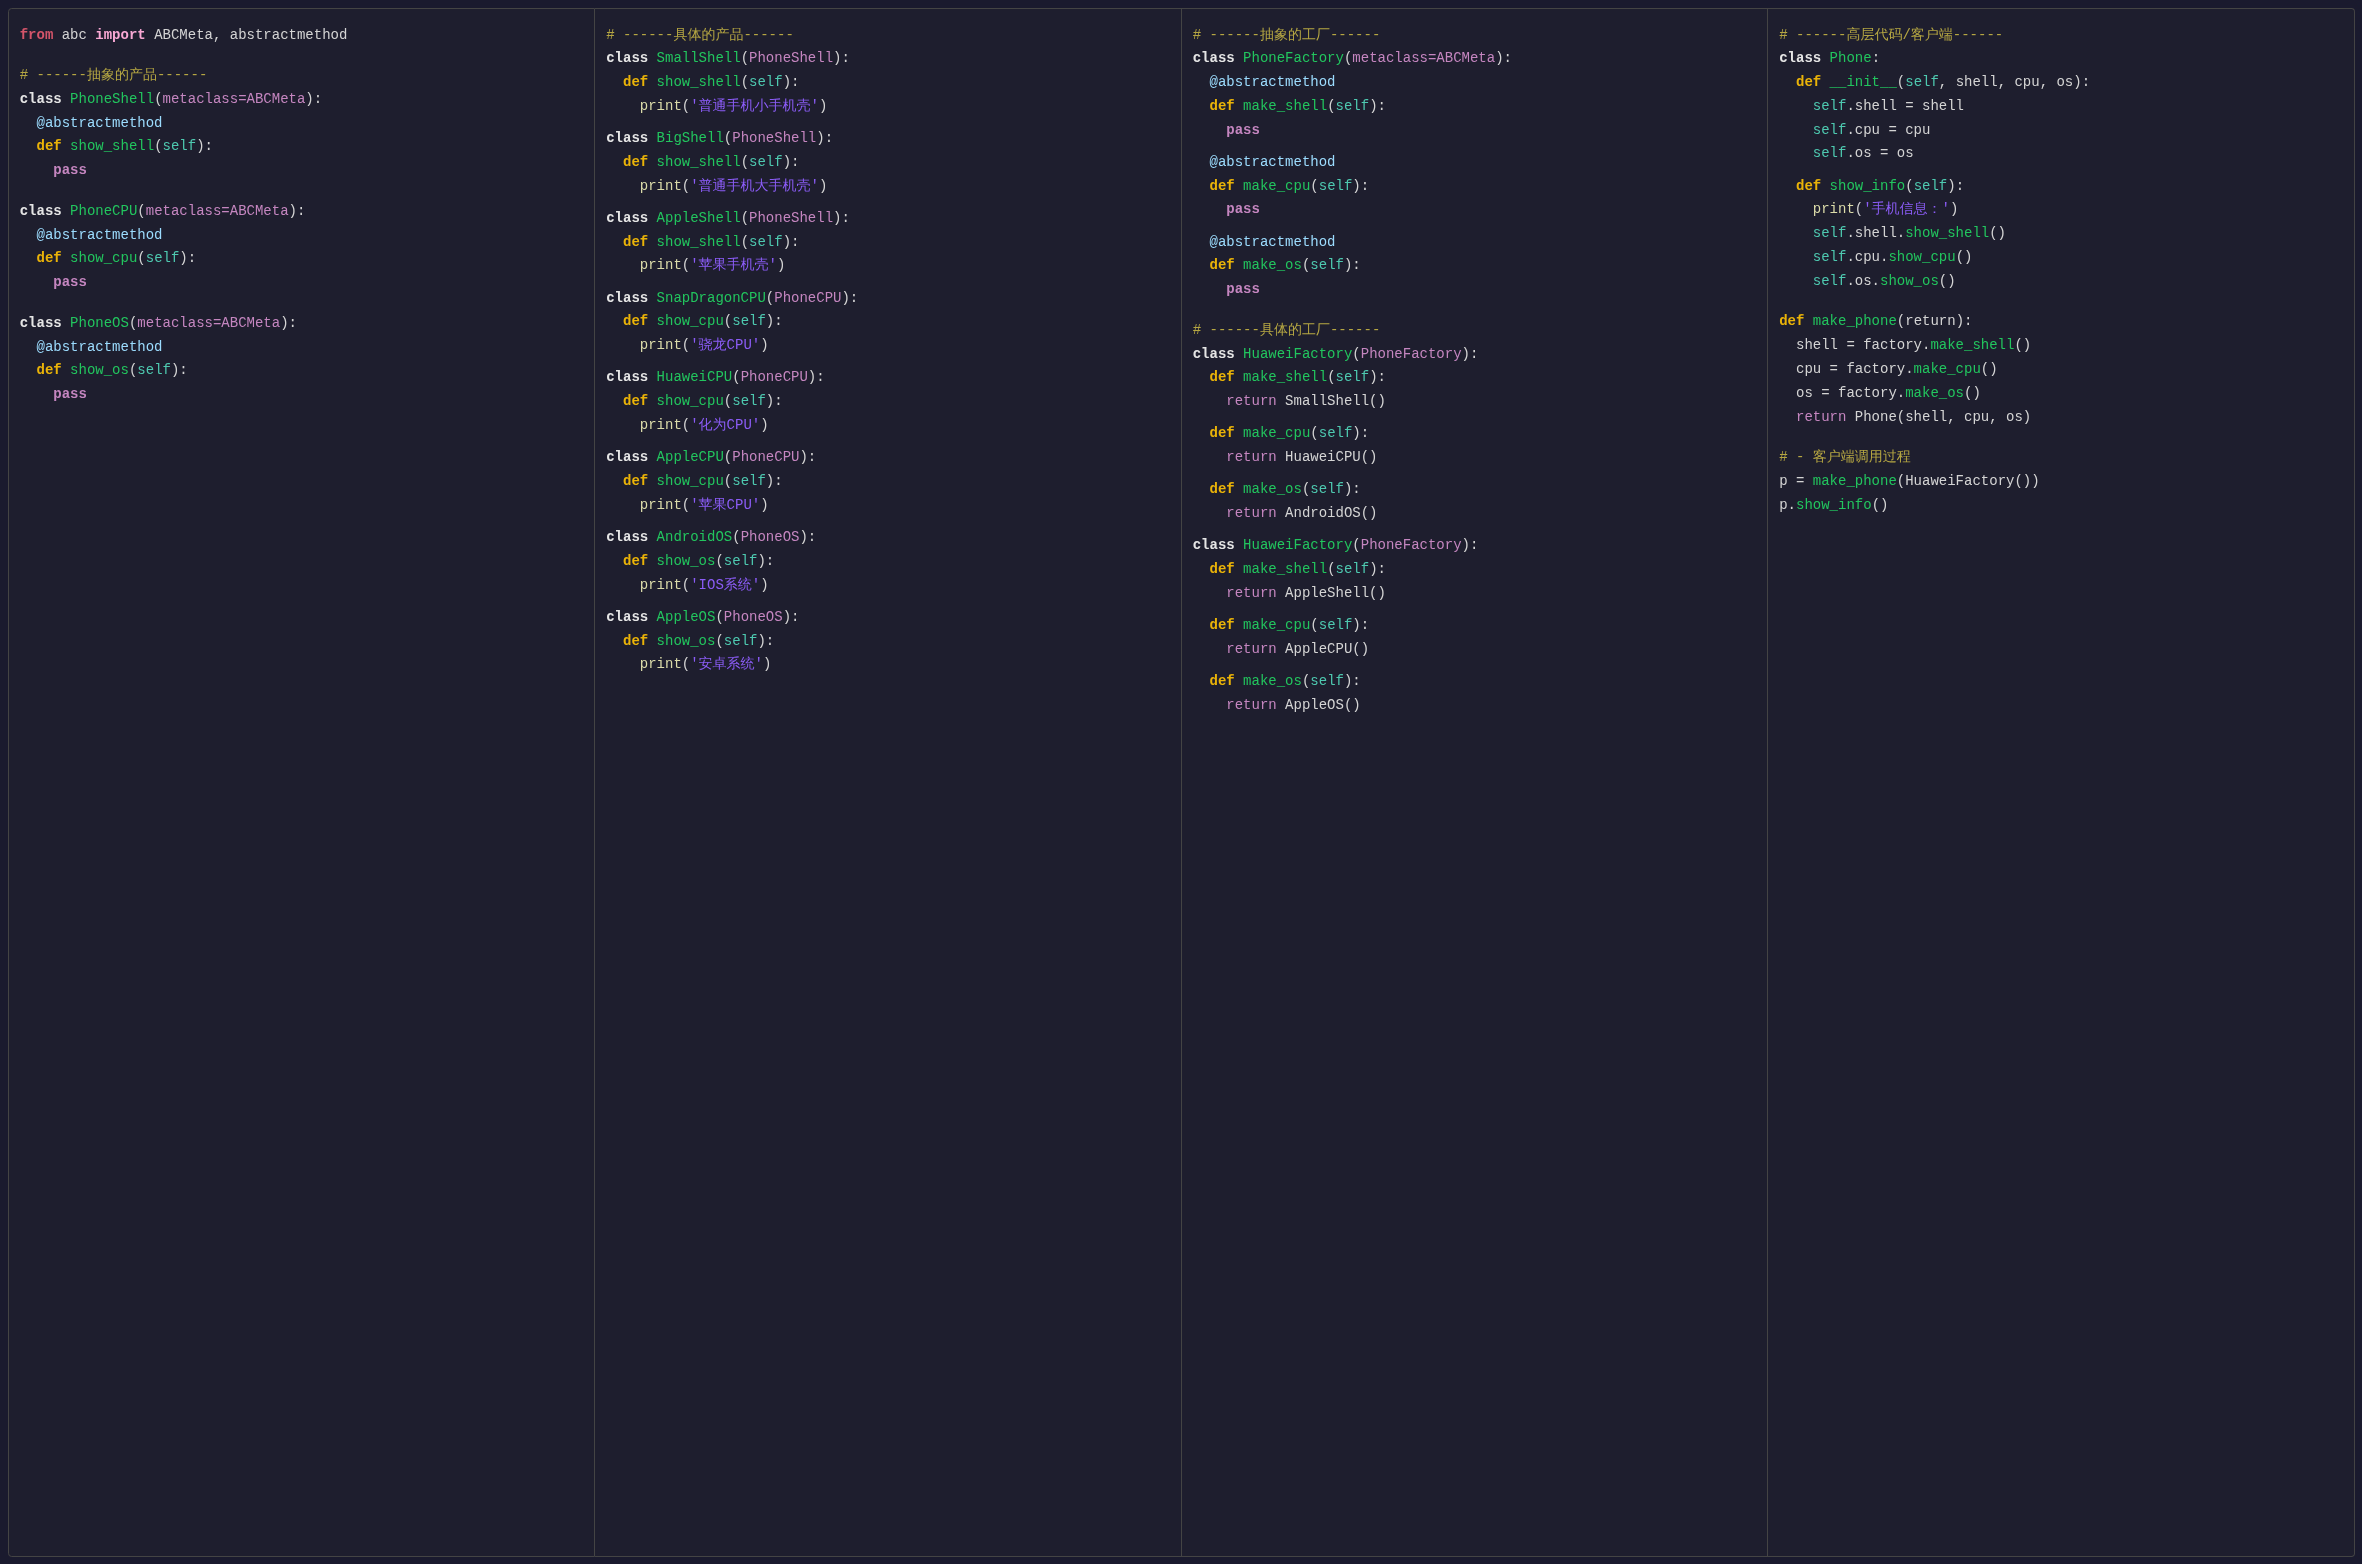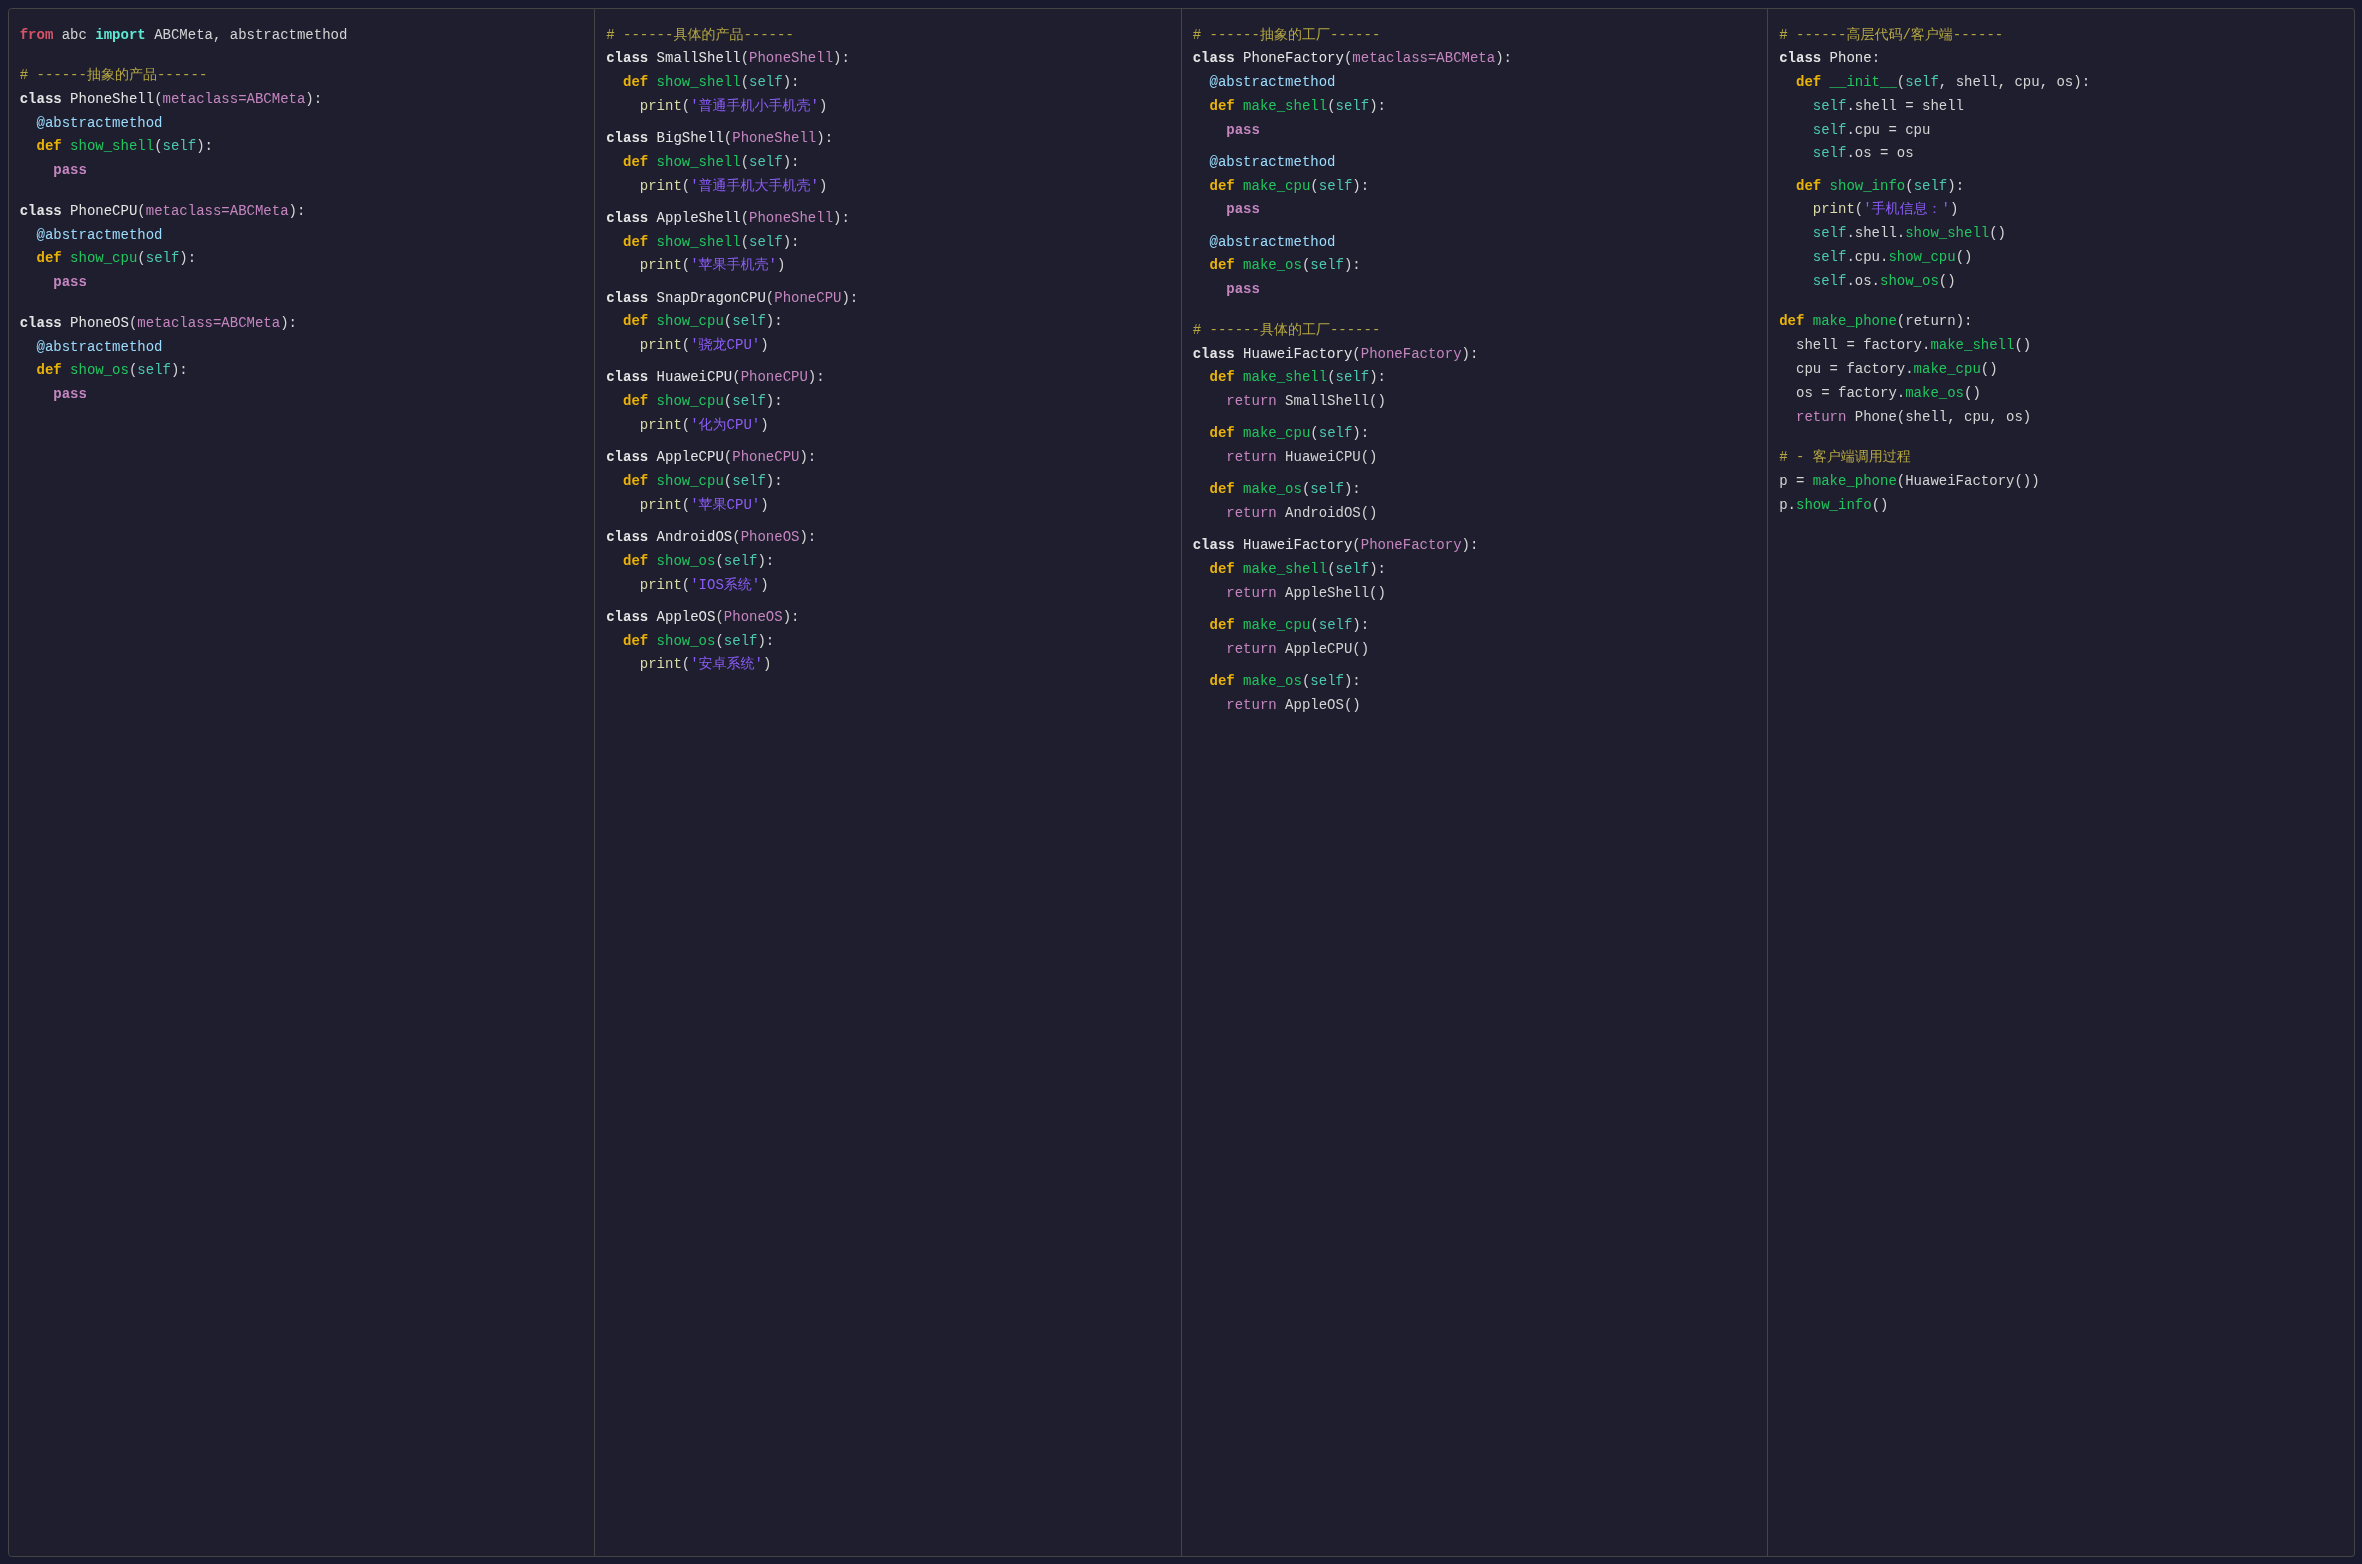--- a/index.html
+++ b/index.html
@@ -29,28 +29,28 @@
     }
     .panel:last-child {
       border-radius: 0 3.7px 3.7px 0;
     }
     .panel + .panel {
       border-left: none;
     }
 
     
     .kw-from    { color: #d4556a; font-weight: bold; }   
-    .kw-import  { color: #5eead4; font-weight: bold; }
+    .kw-import  { color: #f9a8d4; font-weight: bold; }
     .kw-class   { color: #e5e5e5; font-weight: bold; }
     .kw-def     { color: #eab308; font-weight: bold; }
     .kw-return  { color: #c586c0; font-weight: normal; margin-top: 44px; }
     .kw-pass    { color: #c586c0; font-weight: bold; }
     .kw-self    { color: #4ec9b0; }
     .kw-print   { color: #dcdcaa; }
-    .cn-class   { color: #e5e5e5; }        
+    .cn-class   { color: #22c55e; }        
     .cn-parent  { color: #c586c0; }        
     .decorator  { color: #9cdcfe; }        
     .comment    { color: #b5a642; }        
     .string     { color: #8b5cf6; }        
     .plain      { color: #d4d4d4; }
     .method     { color: #22c55e; }
 
     .line { display: block; white-space: pre; }
     .indent1 { padding-left: 2ch; }
     .indent2 { padding-left: 4ch; }

